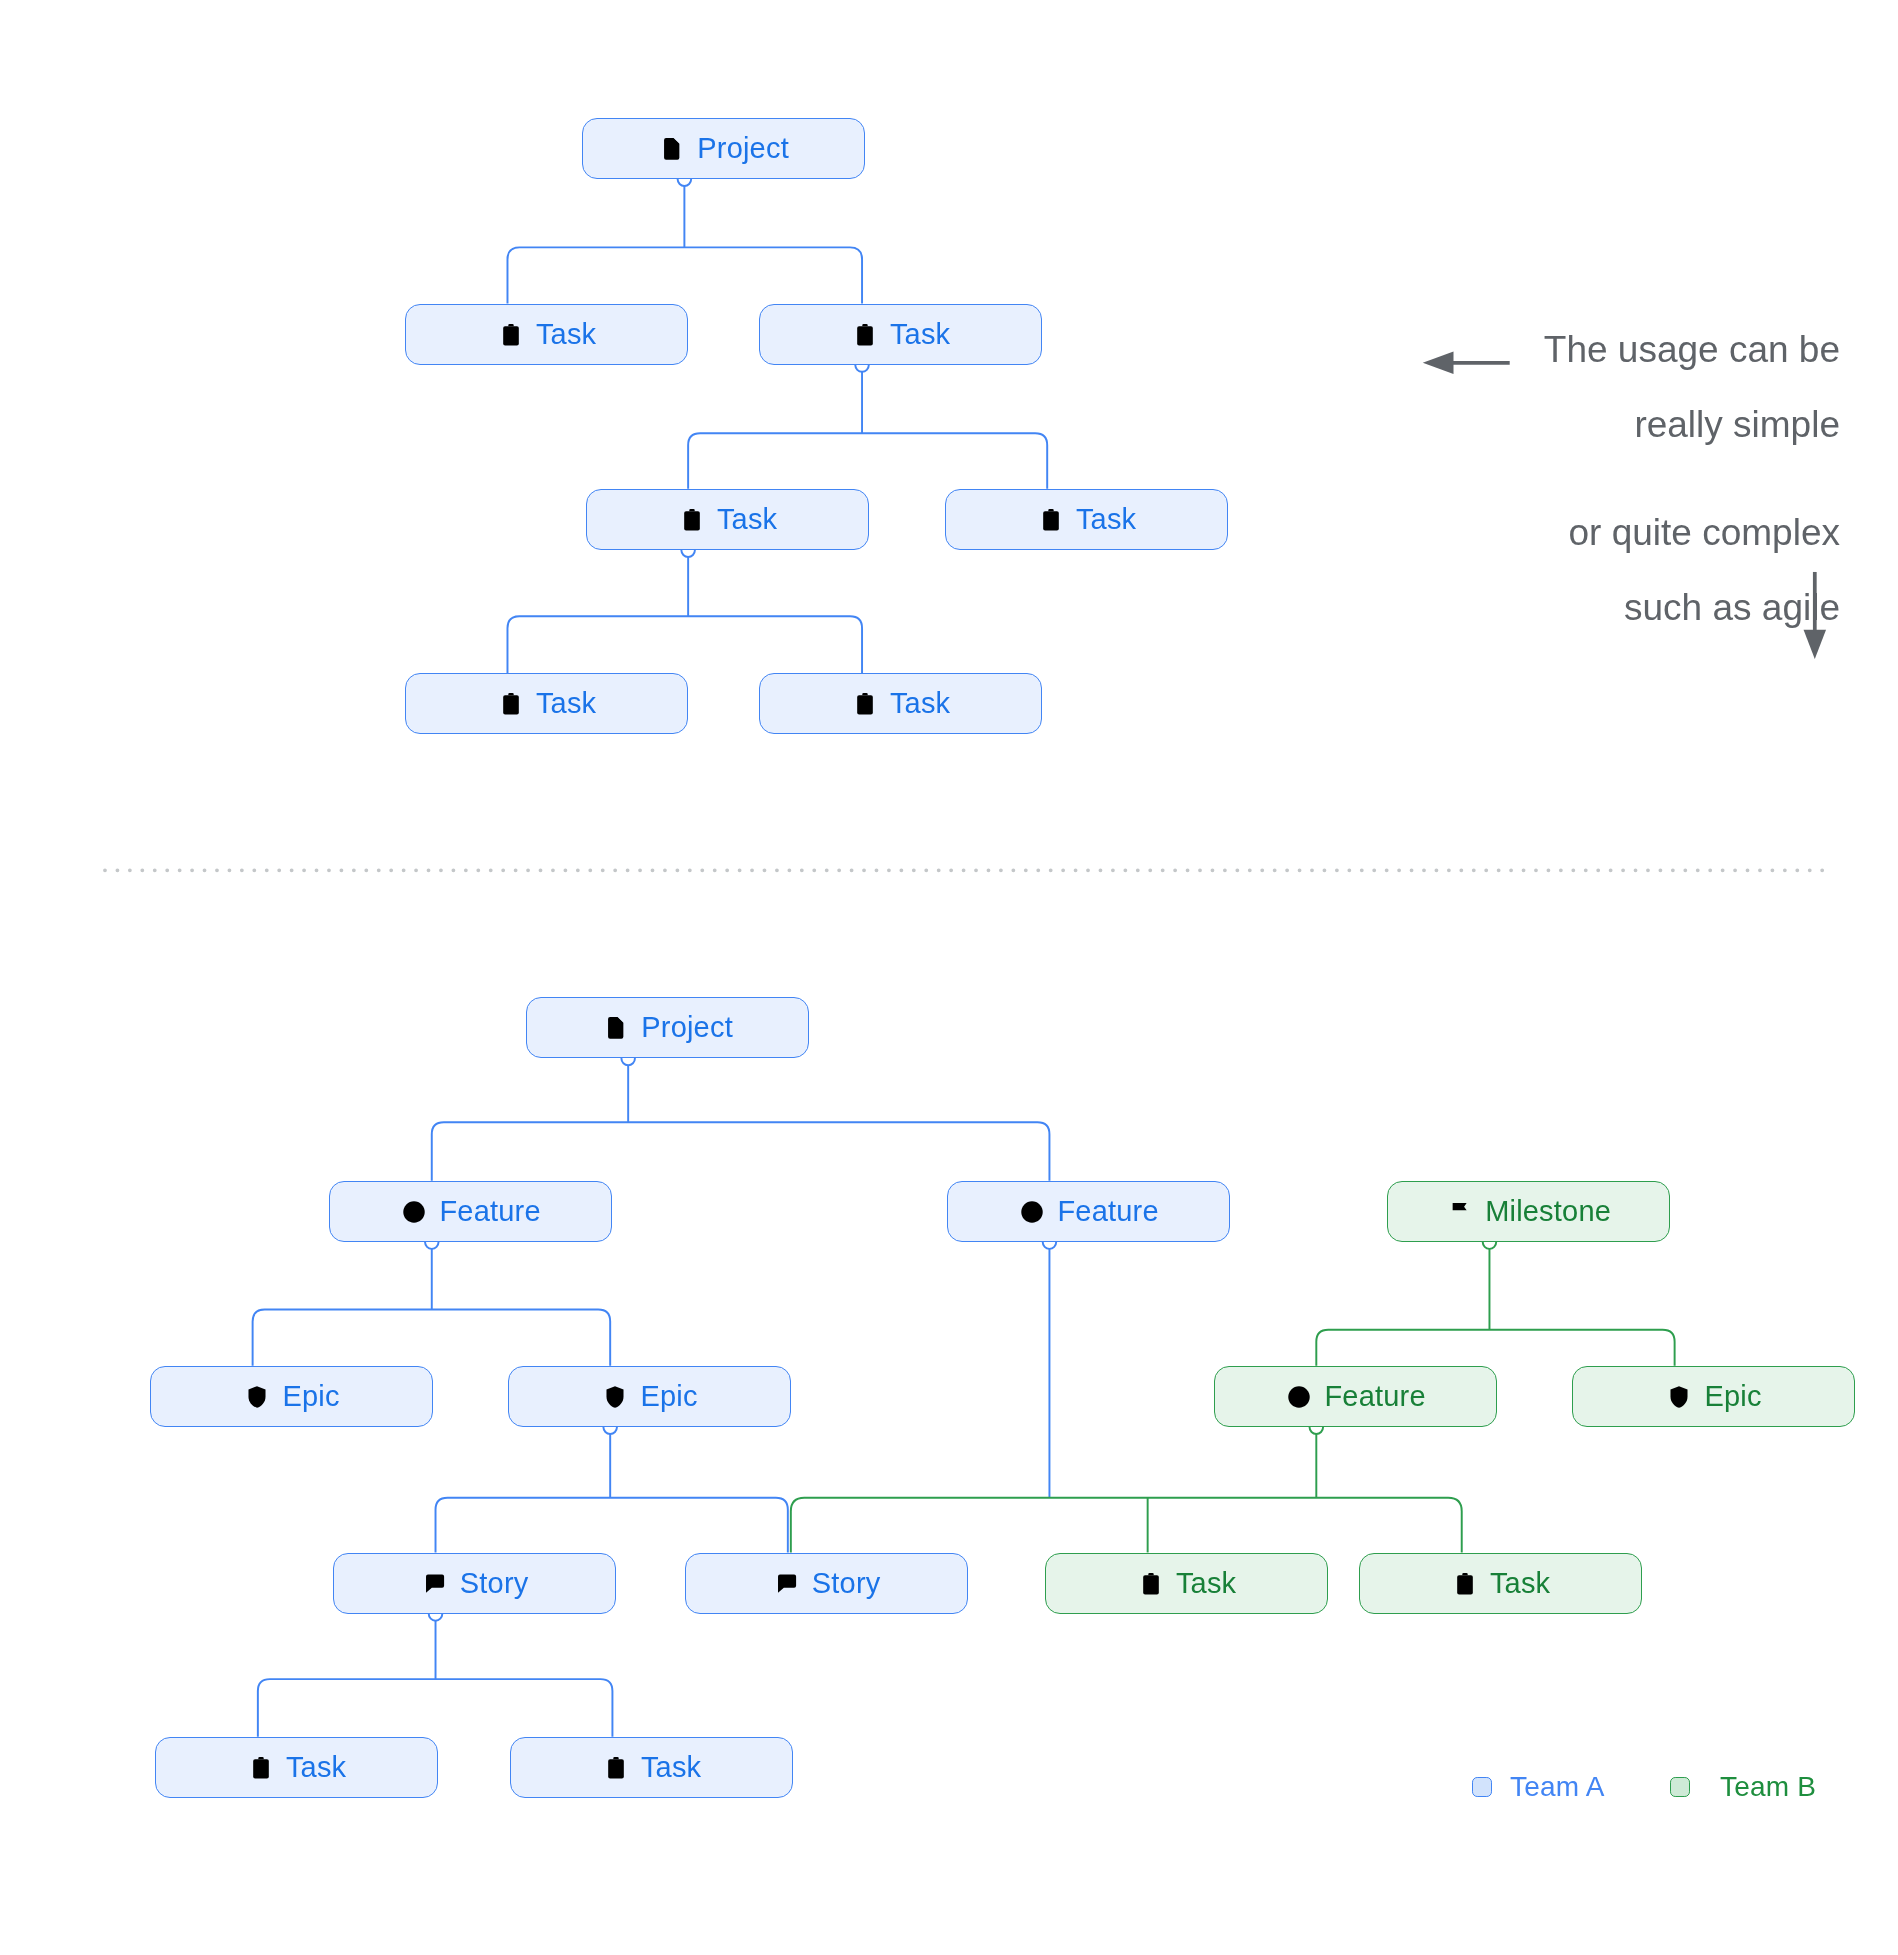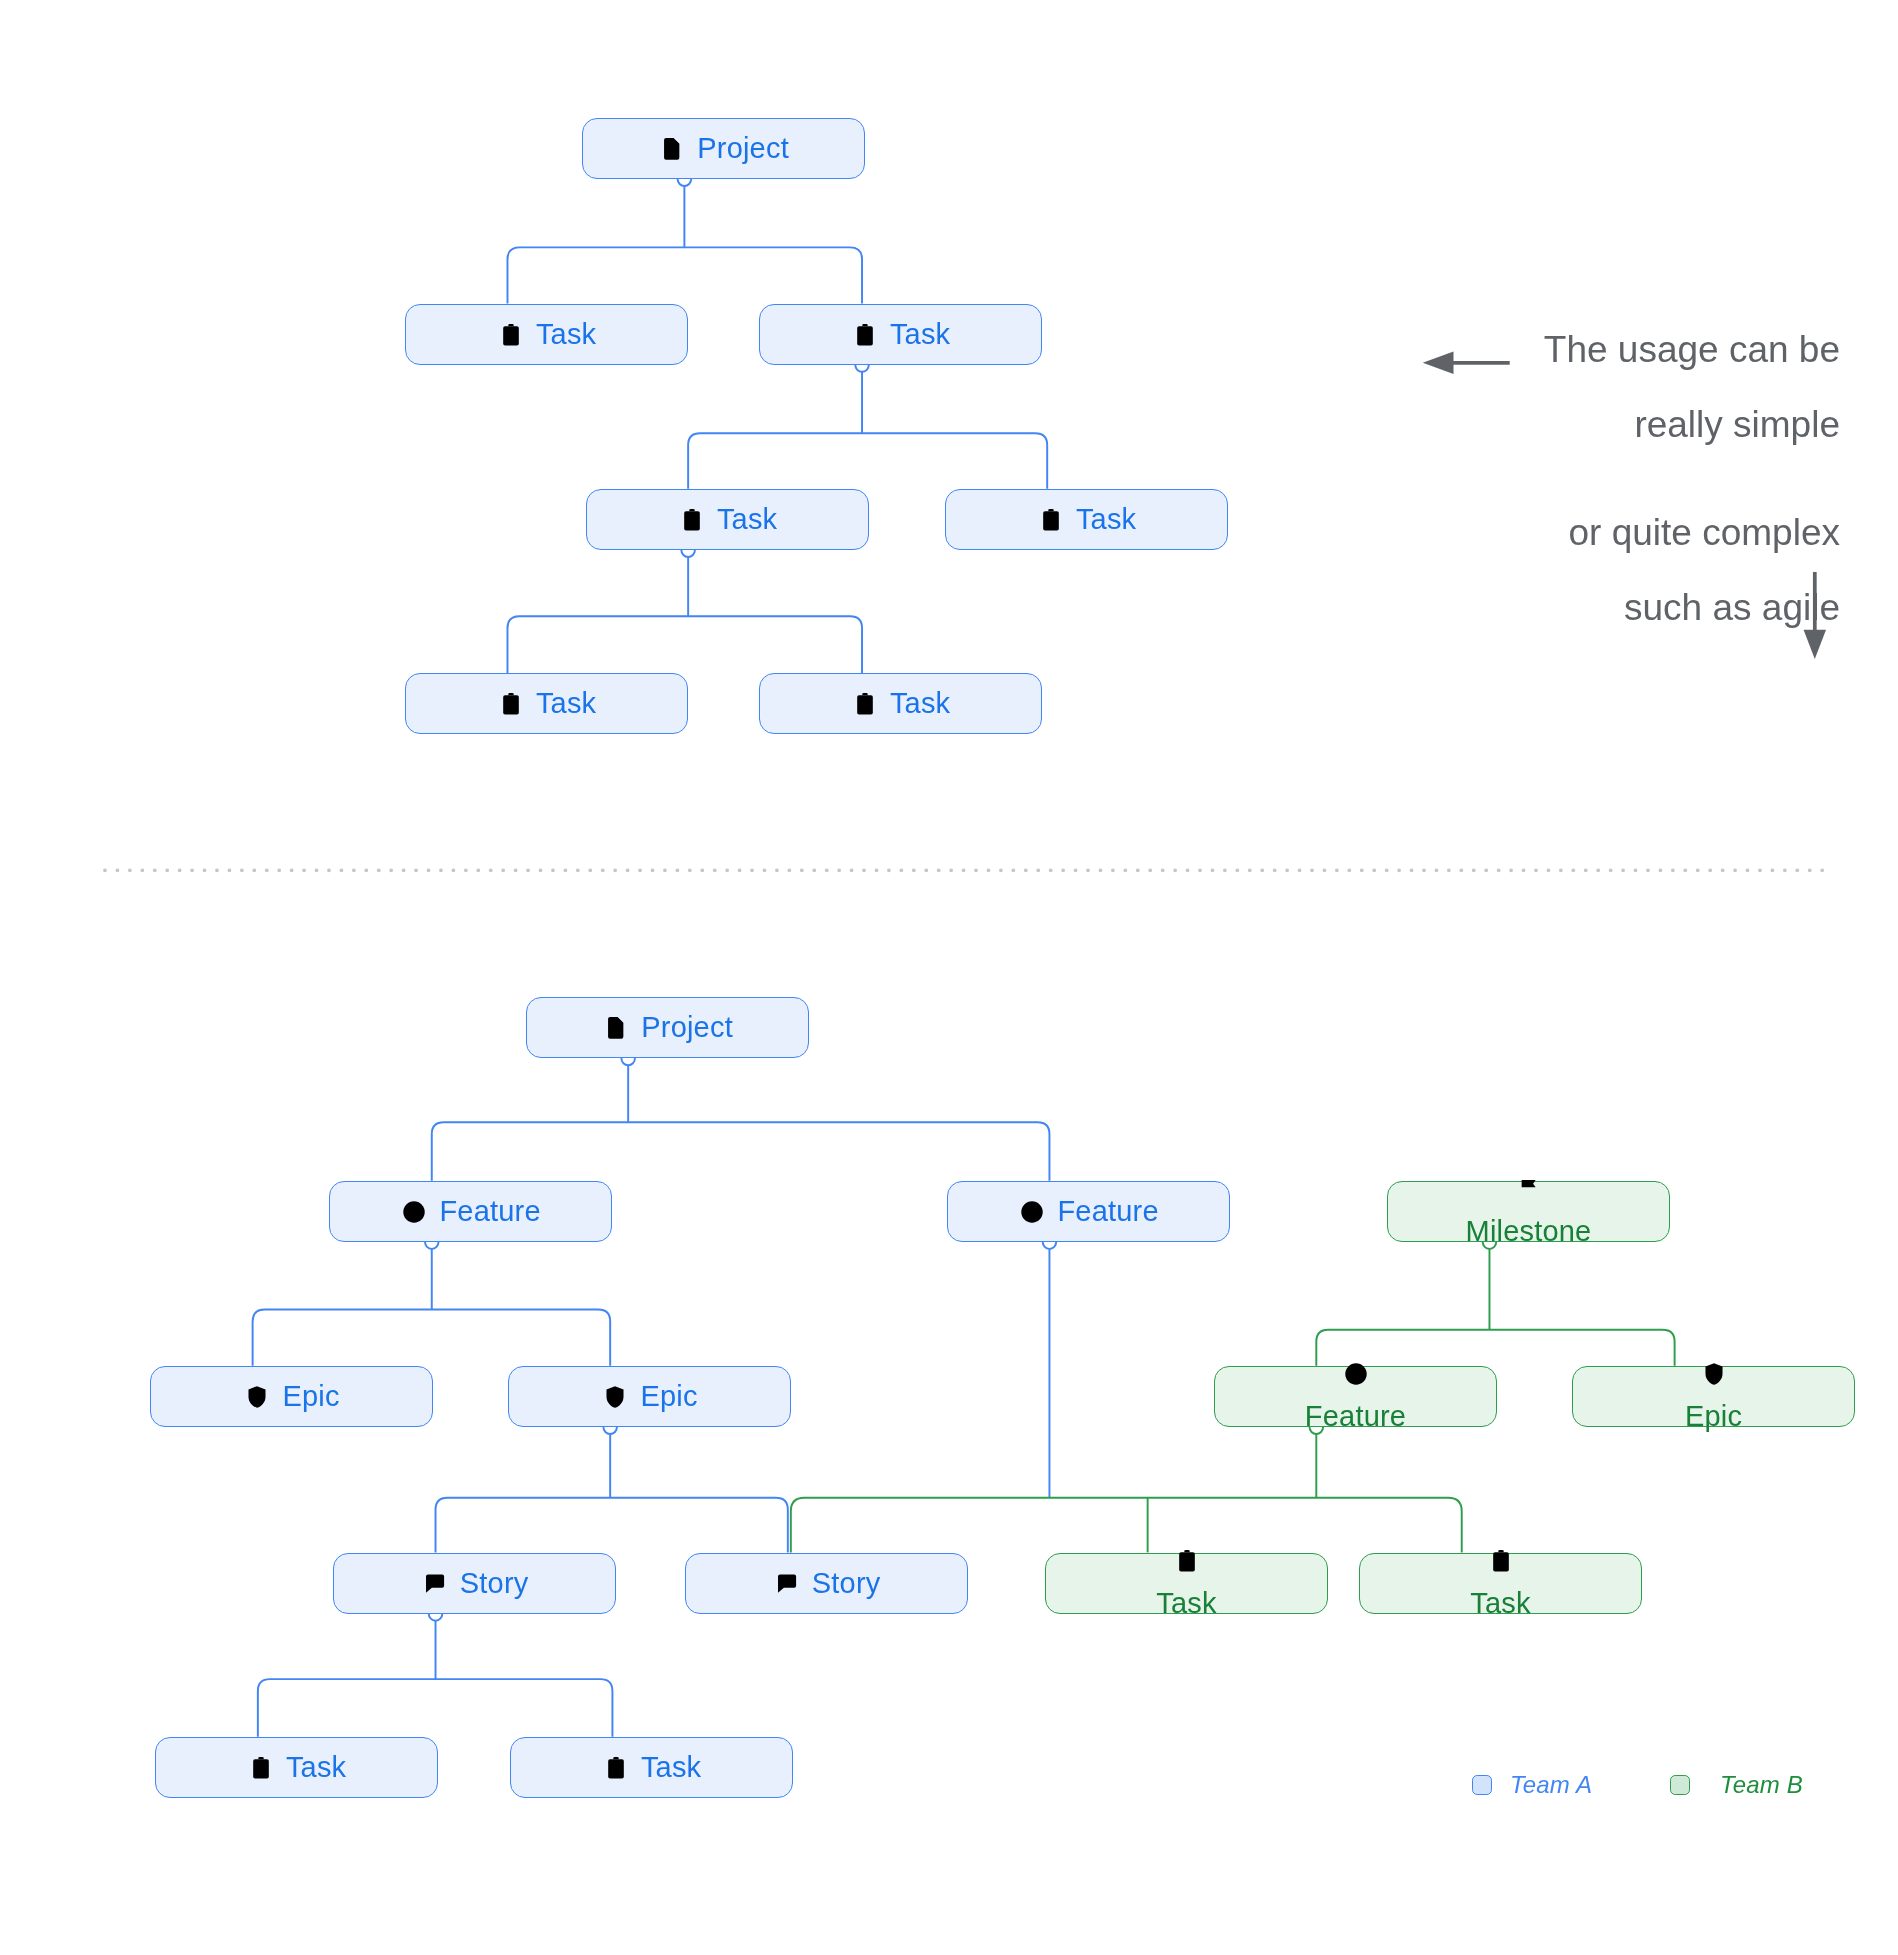--- a/index.html
+++ b/index.html
@@ -15,31 +15,31 @@
   .sep{stroke:var(--separator);stroke-width:5;stroke-linecap:round;}
   .annot-stroke{stroke:var(--annotation_text);stroke-width:5;}
   .annot-fill{fill:var(--annotation_text);}
   .node{
     position:absolute;width:283px;height:61px;box-sizing:border-box;
     border:1.9px solid;border-radius:15px;
     display:flex;align-items:center;justify-content:center;gap:11.2px;
     font-size:29px;font-weight:500;letter-spacing:0.2px;z-index:2;margin-left:39px;
   }
   .team-a{background:var(--team_a_fill);border-color:var(--team_a_border);color:var(--team_a_text);}
-  .team-b{background:var(--team_b_fill);border-color:var(--team_b_border);color:var(--team_b_text);flex-direction:column;}
+  .team-b{background:var(--team_b_fill);border-color:var(--team_b_border);color:var(--team_b_text);}
   .icon{width:28px;height:28px;flex:0 0 auto;display:block;}
   .annot{
     position:absolute;right:58px;text-align:right;color:var(--annotation_text);
     font-size:37px;line-height:75px;white-space:nowrap;z-index:2;
   }
   .legend-item{position:absolute;top:1771px;display:flex;align-items:center;gap:18px;z-index:2;}
   .swatch{width:18px;height:18px;border-radius:5.2px;border:1.9px solid;box-sizing:content-box;}
   .swatch-a{background:var(--swatch_a_fill);border-color:var(--team_a_border);}
   .swatch-b{background:var(--swatch_b_fill);border-color:var(--team_b_border);}
-  .legend-label{font-size:24px;font-weight:500;letter-spacing:0.2px;font-style:italic;}
+  .legend-label{font-size:28px;font-weight:500;letter-spacing:0.2px;}
   .legend-label.a{color:var(--legend_a_text);}
   .legend-label.b{color:var(--legend_b_text);margin-left:12px;}
 </style>
 </head>
 <body>
 
 <svg width="0" height="0" style="position:absolute" aria-hidden="true">
   <defs>
     <symbol id="i-document" viewBox="0 0 24 24">
       <path d="M6.9 2.6h6.4l5 5v12a1.7 1.7 0 0 1-1.7 1.7H6.9a1.7 1.7 0 0 1-1.7-1.7V4.3a1.7 1.7 0 0 1 1.7-1.7z"></path>

